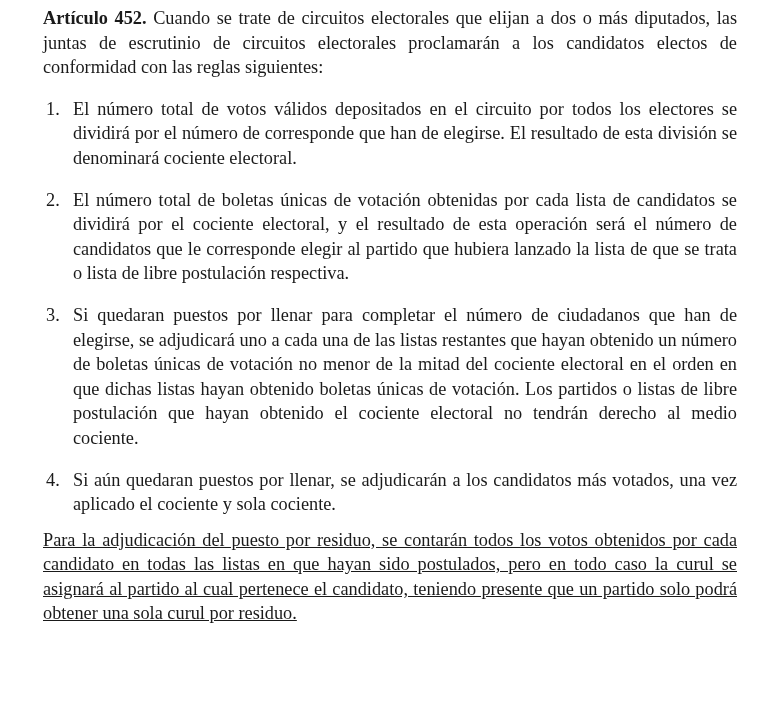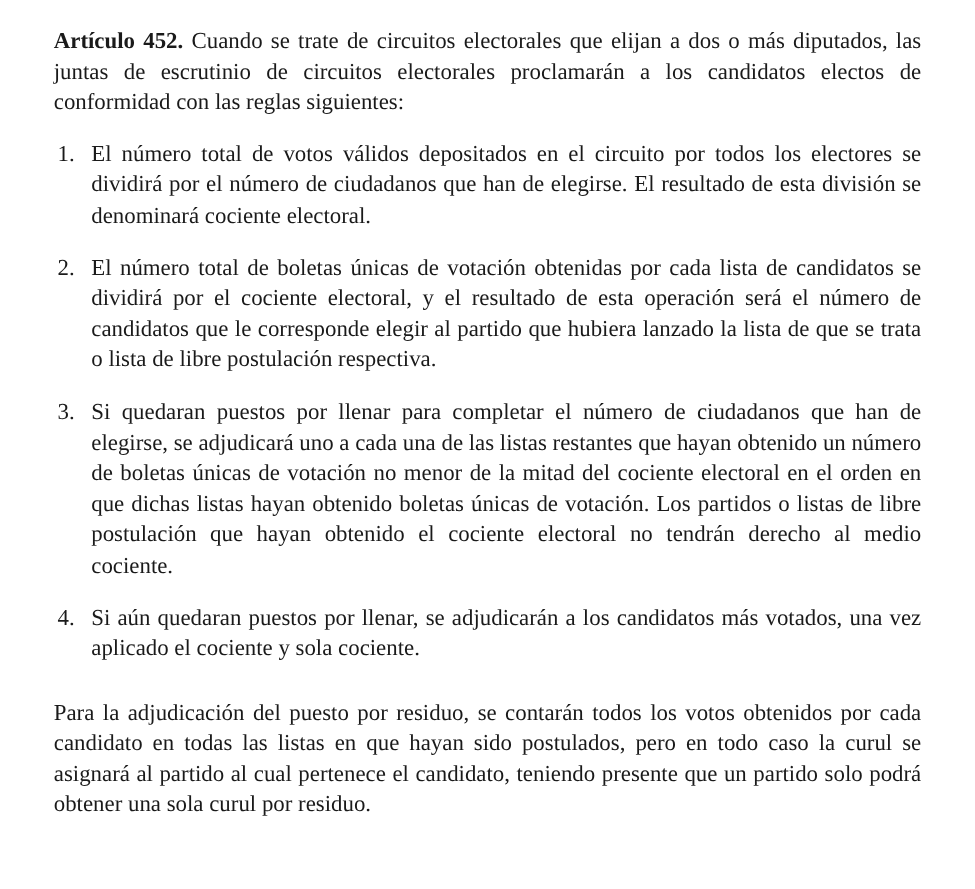--- a/index.html
+++ b/index.html
@@ -14,40 +14,41 @@
     height: 711px;
     font-family: "Liberation Serif", "DejaVu Serif", serif;
     color: #1a1a1a;
     overflow: hidden;
   }
 
   .page {
     box-sizing: border-box;
     width: 780px;
     height: 711px;
-    padding: 20px 43px 0 43px;
+    padding: 6px 43px 0 43px;
     background: #ffffff;
   }
 
   .para {
     font-size: 18.3px;
     line-height: 24.6px;
     text-align: justify;
     text-justify: inter-word;
     margin: 0;
     hyphens: none;
     -webkit-hyphens: none;
   }
 
   .para-intro {
     margin-bottom: 17px;
   }
 
   .para-closing {
-    margin-top: 27px;
+    margin-top: 11px;
+    text-decoration: underline;
   }
 
   .article-label {
     font-weight: bold;
   }
 
   .numbered-list {
     list-style: none;
     margin: 0;
     padding: 0;
@@ -87,21 +88,21 @@
 <body>
 
 <div class="page">
 
   <p class="para para-intro"><span class="article-label">Artículo 452.</span><span> Cuando se trate de circuitos electorales que elijan a dos o más diputados, las juntas de escrutinio de circuitos electorales proclamarán a los candidatos electos de conformidad con las reglas siguientes:</span></p>
 
   <ol class="numbered-list">
 
     <li class="list-item">
       <span class="list-marker">1.</span>
-      <span class="list-text">El número total de votos válidos depositados en el circuito por todos los electores se dividirá por el número de ciudadanos que han de elegirse. El resultado de esta división se denominará cociente electoral.</span>
+      <span class="list-text">El número total de votos válidos depositados en el circuito por todos los electores se dividirá por el número de corresponde que han de elegirse. El resultado de esta división se denominará cociente electoral.</span>
     </li>
 
     <li class="list-item">
       <span class="list-marker">2.</span>
       <span class="list-text">El número total de boletas únicas de votación obtenidas por cada lista de candidatos se dividirá por el cociente electoral, y el resultado de esta operación será el número de candidatos que le corresponde elegir al partido que hubiera lanzado la lista de que se trata o lista de libre postulación respectiva.</span>
     </li>
 
     <li class="list-item">
       <span class="list-marker">3.</span>
       <span class="list-text">Si quedaran puestos por llenar para completar el número de ciudadanos que han de elegirse, se adjudicará uno a cada una de las listas restantes que hayan obtenido un número de boletas únicas de votación no menor de la mitad del cociente electoral en el orden en que dichas listas hayan obtenido boletas únicas de votación. Los partidos o listas de libre postulación que hayan obtenido el cociente electoral no tendrán derecho al medio cociente.</span>

